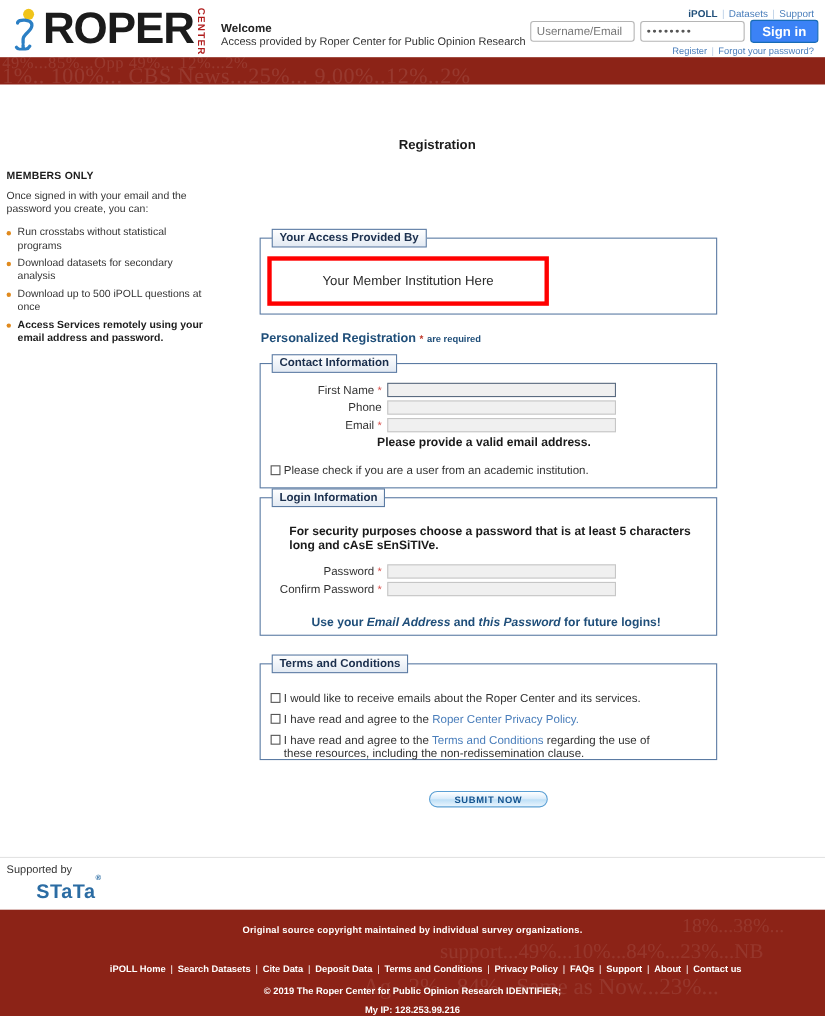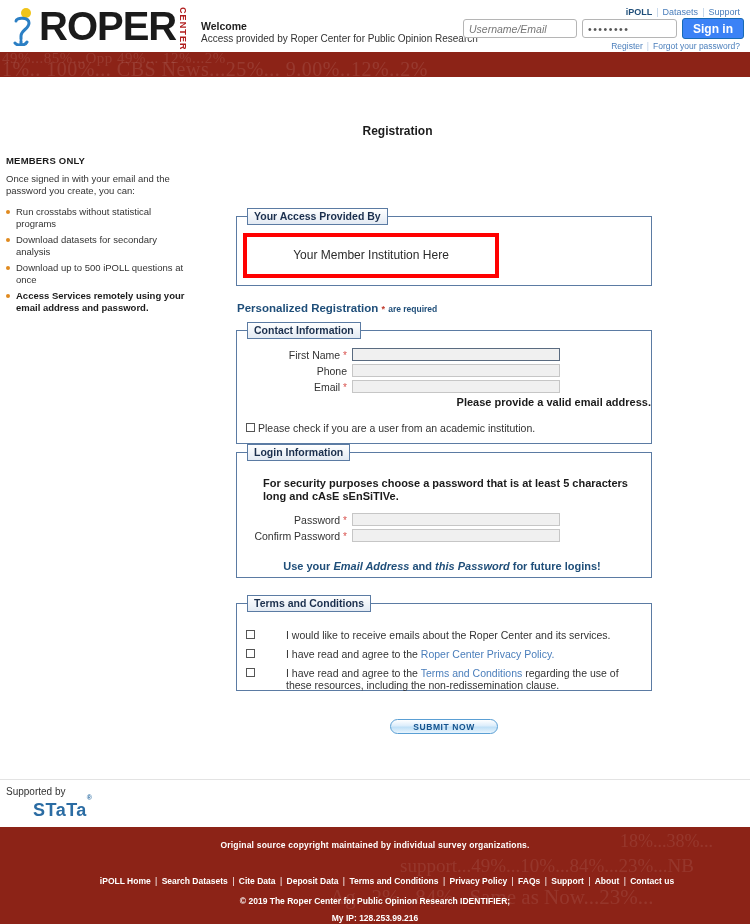--- a/index.html
+++ b/index.html
@@ -123,21 +123,21 @@
     height: 19px;
     border: 1px solid #b5b5b5;
     border-radius: 3px;
     background: #fff;
     font-family: "Liberation Sans", sans-serif;
     font-size: 10.5px;
     padding: 0 5px;
     color: #555;
     box-sizing: border-box;
   }
-  .inp-user { width: 114px; font-style: italic; }
+  .inp-user { width: 95px; }
   .inp-pass { width: 95px; letter-spacing: 1.5px; }
   .inp-user::placeholder { color: #777; }
   .btn-signin {
     background: #3b82f6;
     color: #fff;
     border: 1px solid #176bb5;
     border-radius: 3px;
     font-family: "Liberation Sans", sans-serif;
     font-size: 12px;
     font-weight: bold;
@@ -324,21 +324,21 @@
     height: 13px;
     background: #f0f0f0;
     border: 1px solid #c6c6c6;
     box-sizing: border-box;
     font-family: "Liberation Sans", sans-serif;
     font-size: 10px;
     padding: 0 3px;
   }
   .finput.focused { border: 1px solid #5a6b80; }
   .note-center {
-    text-align: right;
+    text-align: center;
     font-weight: bold;
     font-size: 11px;
     color: #1b1b1b;
     margin-top: 2px;
     margin-left: -8px;
   }
   .chk-row {
     display: flex;
     align-items: flex-start;
     margin: 14px 0 0 9px;
@@ -371,21 +371,21 @@
     font-size: 11px;
     color: #1f4e79;
     margin-top: 18px;
     margin-left: -4px;
   }
   .login-note em { font-style: italic; }
 
   
   .terms-box { height: 96px; }
   .terms-list { padding: 17px 0 0 9px; }
-  .terms-list .chk-row { margin: 0 0 7px 0; gap: 28px; }
+  .terms-list .chk-row { margin: 0 0 7px 0; }
   .terms-list a { color: #4a7ebb; text-decoration: none; }
   .terms-txt { line-height: 12px; max-width: 350px; }
 
   .submit-wrap {
     text-align: center;
     margin-top: 28px;
     margin-left: 0;
   }
   .btn-submit {
     background: linear-gradient(to bottom, #ffffff 0%, #dcedfb 45%, #bfe0f7 55%, #e8f4fd 100%);

